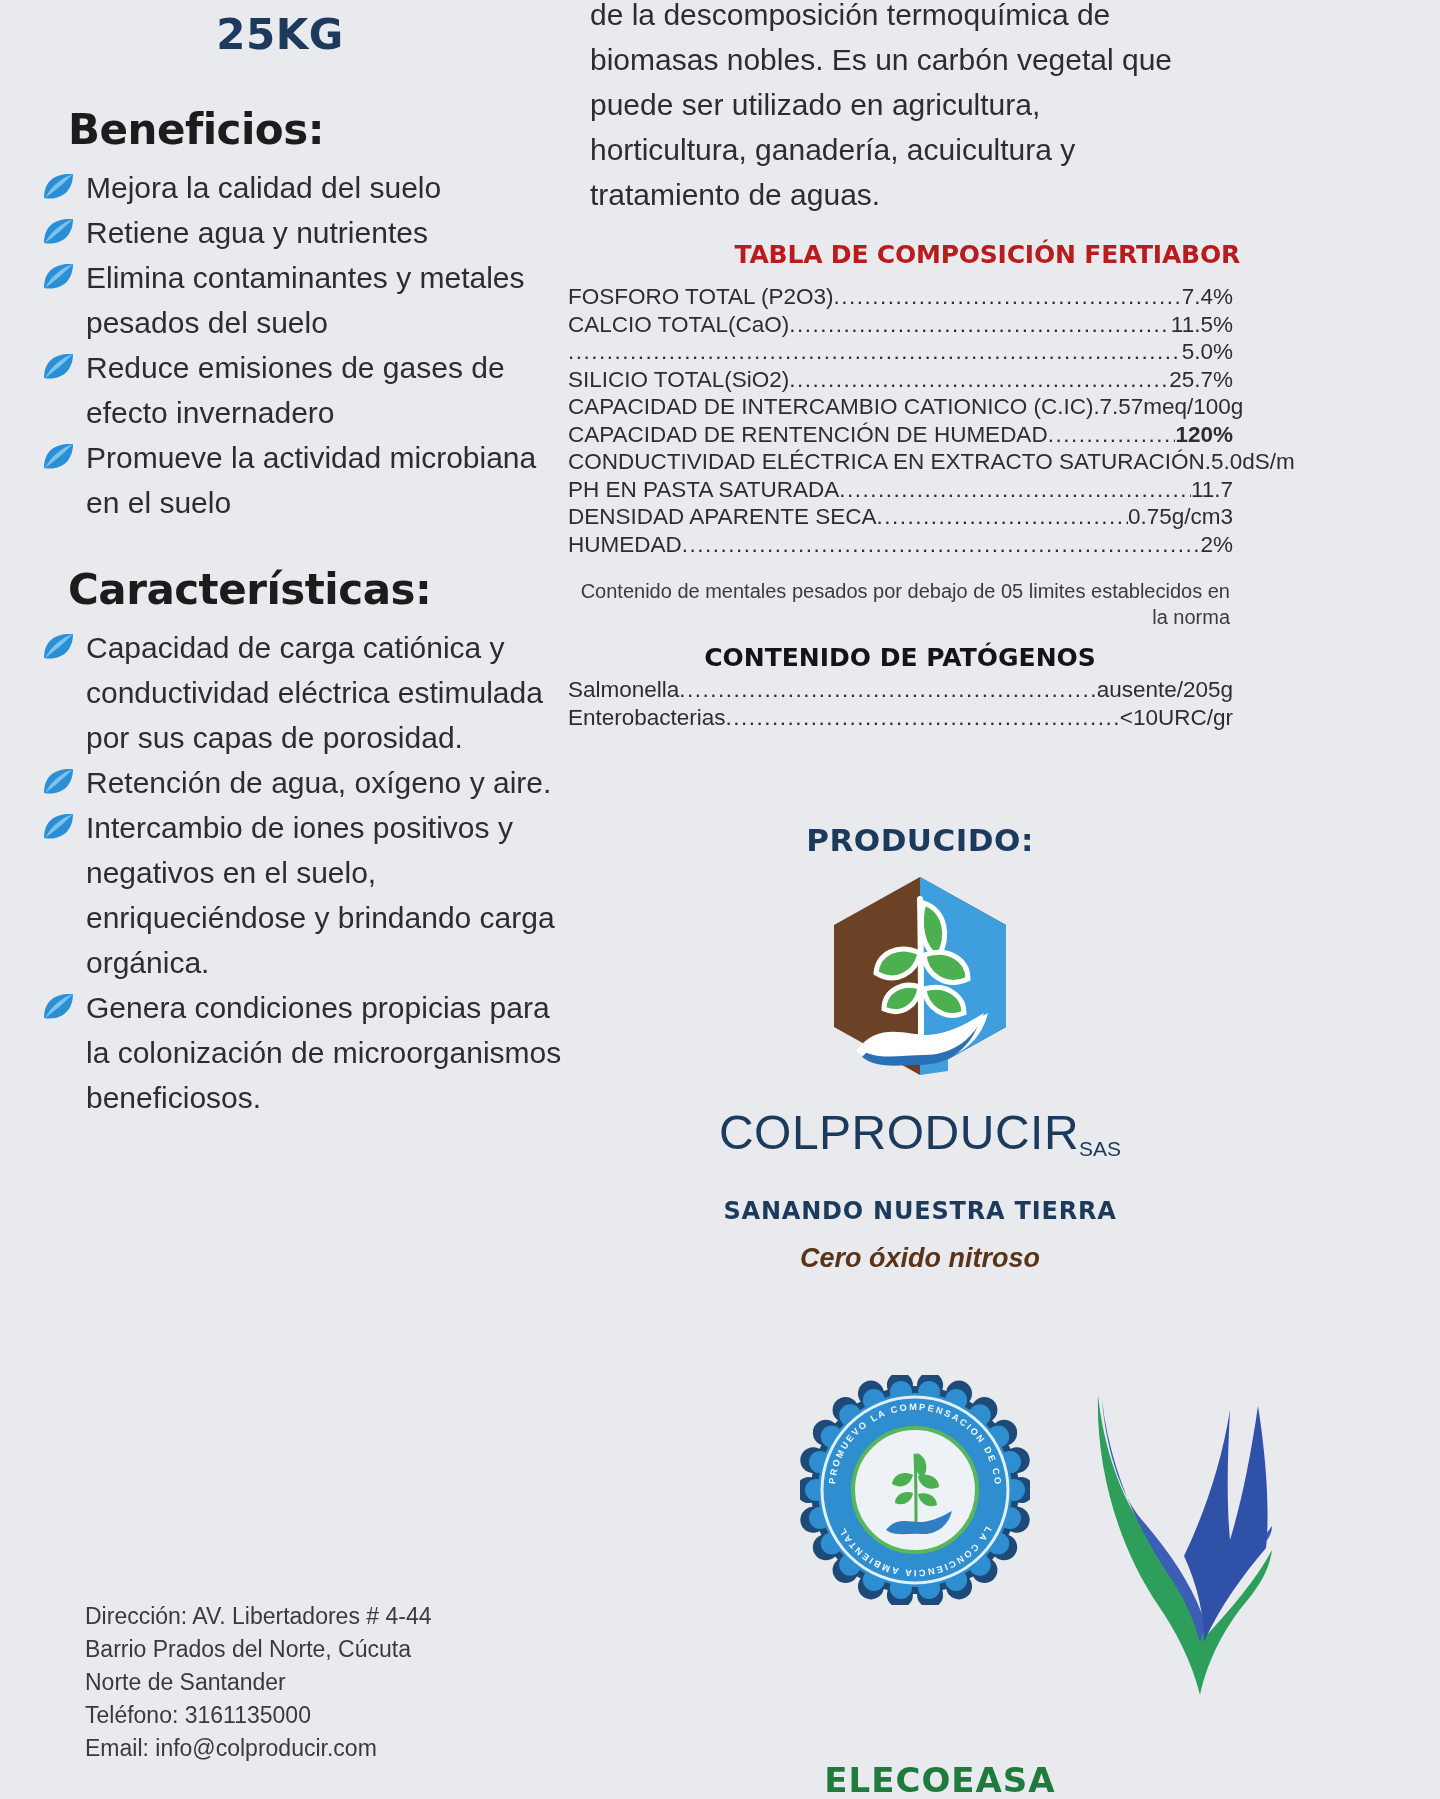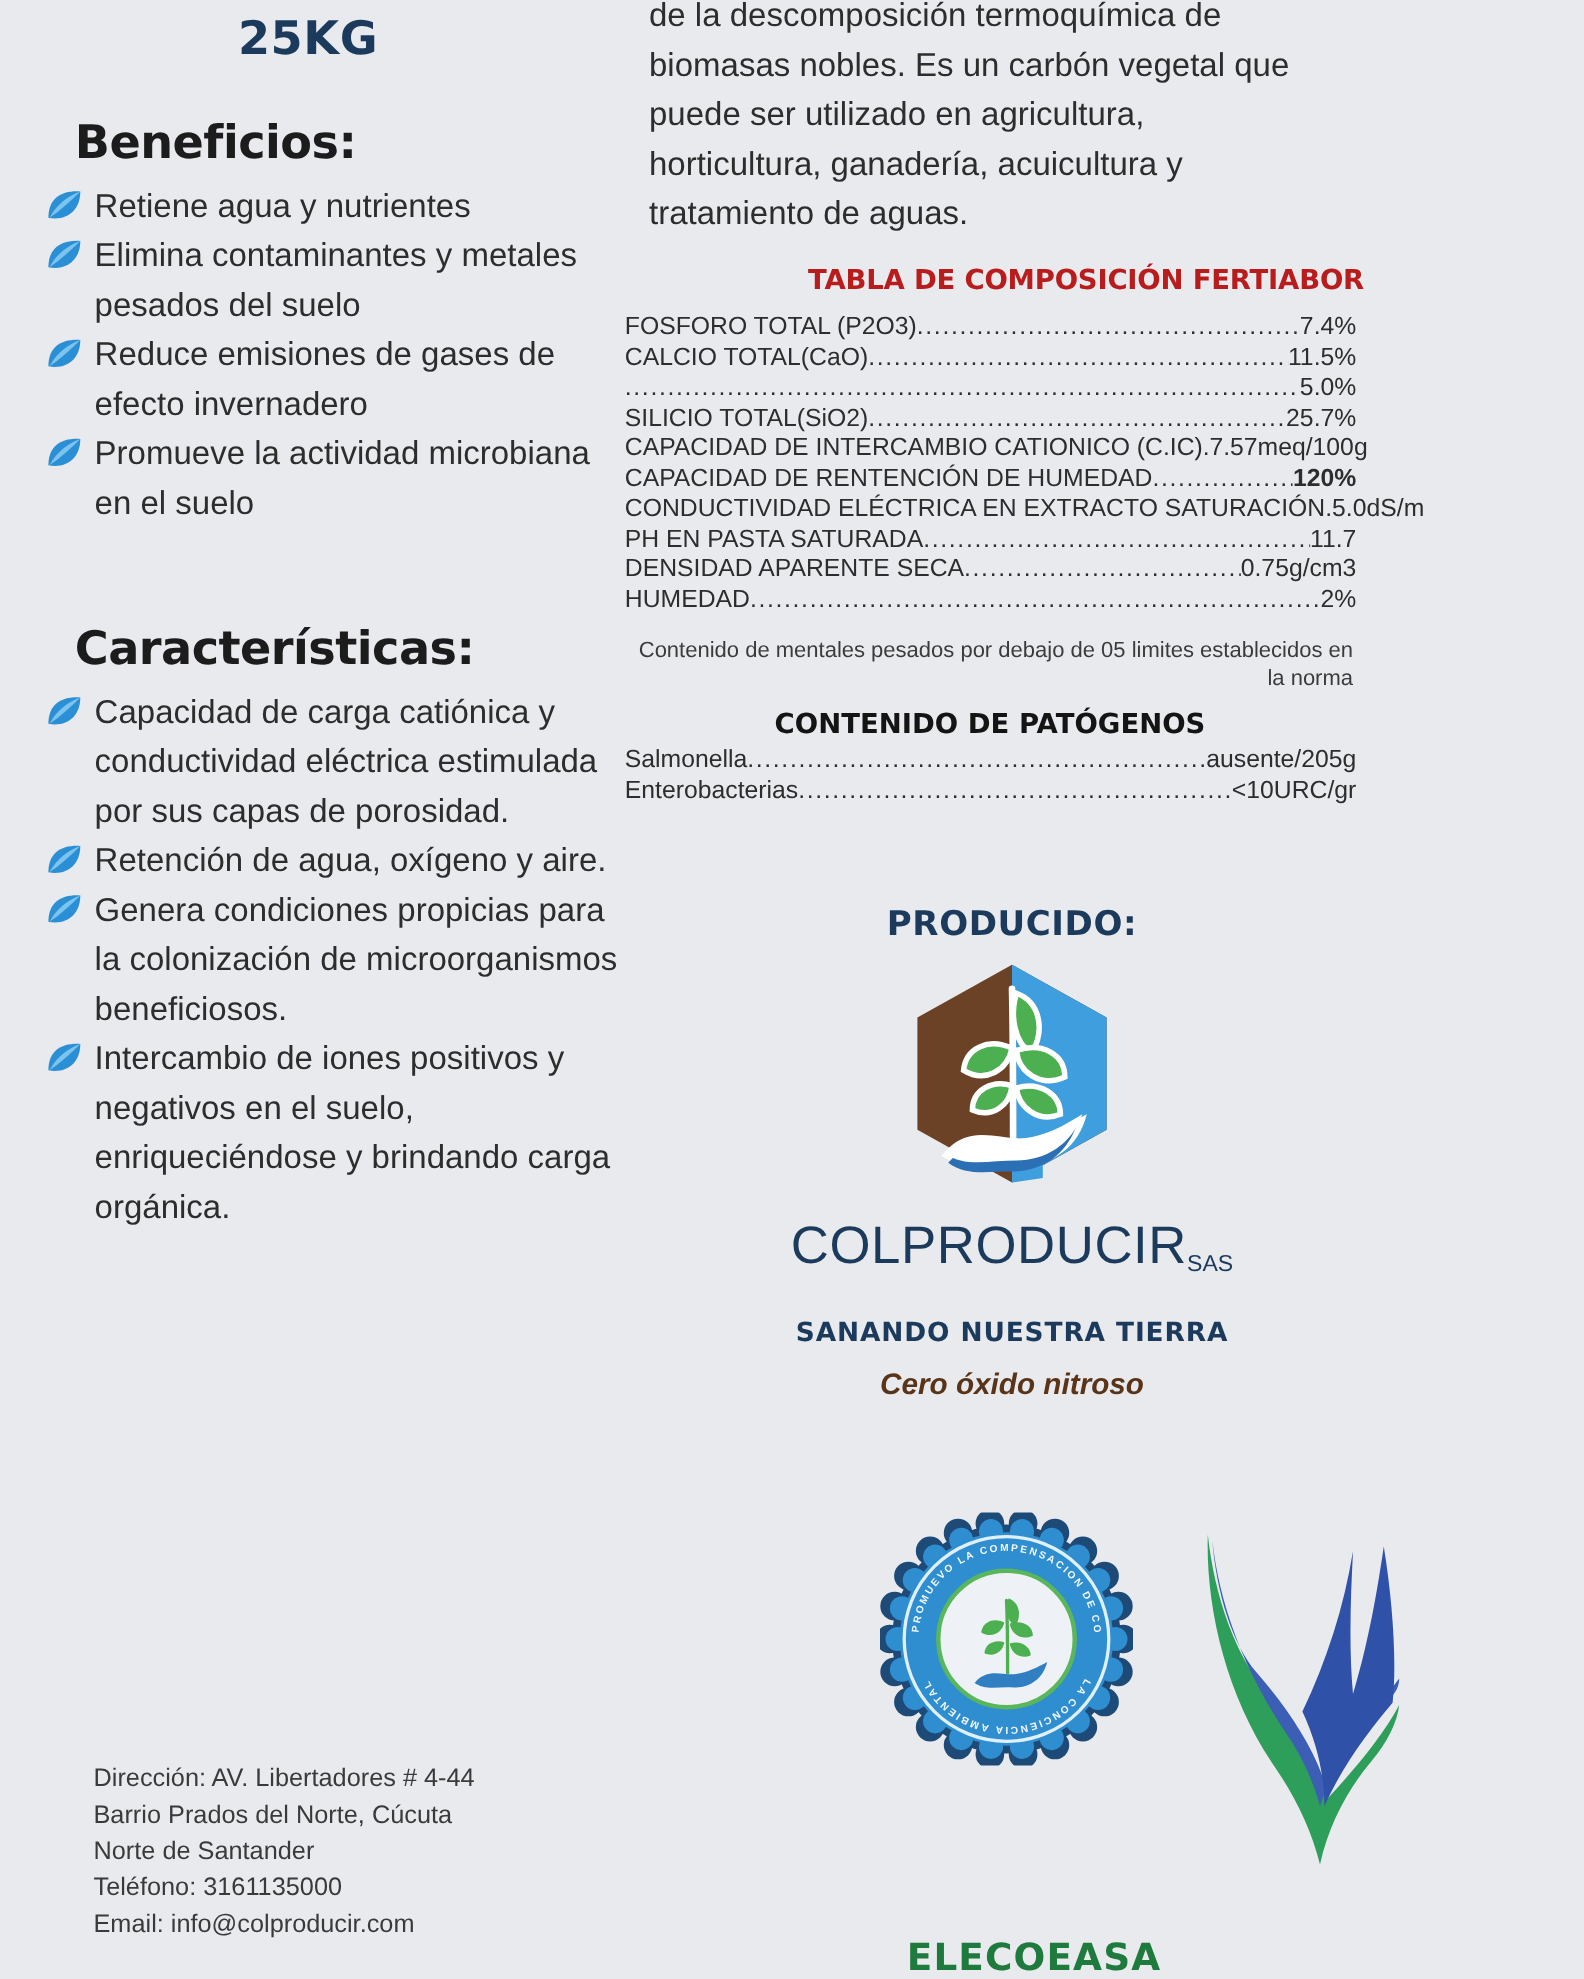--- a/index.html
+++ b/index.html
@@ -288,20 +288,24 @@
 
   <div class="left-col">
 
     <div class="weight-badge">25KG</div>
 
     <div class="section-heading" id="benefits-heading">Beneficios:</div>
     <ul class="bullet-list" id="benefits-list">
         <li class="bullet-item"><svg class="leaf-icon" viewBox="0 0 34 34">
             <path d="M2 27 C2 9 14 2 31 3 C31 20 19 30 2 27 Z" fill="#2b8fd6"></path>
             <path d="M3 27 C10 14 20 7 31 3 C22 12 13 20 3 27 Z" fill="#7cc3ee"></path>
+          </svg><span>Mejora la calidad del suelo</span></li>
+        <li class="bullet-item"><svg class="leaf-icon" viewBox="0 0 34 34">
+            <path d="M2 27 C2 9 14 2 31 3 C31 20 19 30 2 27 Z" fill="#2b8fd6"></path>
+            <path d="M3 27 C10 14 20 7 31 3 C22 12 13 20 3 27 Z" fill="#7cc3ee"></path>
           </svg><span>Retiene agua y nutrientes</span></li>
         <li class="bullet-item"><svg class="leaf-icon" viewBox="0 0 34 34">
             <path d="M2 27 C2 9 14 2 31 3 C31 20 19 30 2 27 Z" fill="#2b8fd6"></path>
             <path d="M3 27 C10 14 20 7 31 3 C22 12 13 20 3 27 Z" fill="#7cc3ee"></path>
           </svg><span>Elimina contaminantes y metales pesados del suelo</span></li>
         <li class="bullet-item"><svg class="leaf-icon" viewBox="0 0 34 34">
             <path d="M2 27 C2 9 14 2 31 3 C31 20 19 30 2 27 Z" fill="#2b8fd6"></path>
             <path d="M3 27 C10 14 20 7 31 3 C22 12 13 20 3 27 Z" fill="#7cc3ee"></path>
           </svg><span>Reduce emisiones de gases de efecto invernadero</span></li>
         <li class="bullet-item"><svg class="leaf-icon" viewBox="0 0 34 34">
@@ -316,25 +320,25 @@
             <path d="M2 27 C2 9 14 2 31 3 C31 20 19 30 2 27 Z" fill="#2b8fd6"></path>
             <path d="M3 27 C10 14 20 7 31 3 C22 12 13 20 3 27 Z" fill="#7cc3ee"></path>
           </svg><span>Capacidad de carga catiónica y conductividad eléctrica estimulada por sus capas de porosidad.</span></li>
         <li class="bullet-item"><svg class="leaf-icon" viewBox="0 0 34 34">
             <path d="M2 27 C2 9 14 2 31 3 C31 20 19 30 2 27 Z" fill="#2b8fd6"></path>
             <path d="M3 27 C10 14 20 7 31 3 C22 12 13 20 3 27 Z" fill="#7cc3ee"></path>
           </svg><span>Retención de agua, oxígeno y aire.</span></li>
         <li class="bullet-item"><svg class="leaf-icon" viewBox="0 0 34 34">
             <path d="M2 27 C2 9 14 2 31 3 C31 20 19 30 2 27 Z" fill="#2b8fd6"></path>
             <path d="M3 27 C10 14 20 7 31 3 C22 12 13 20 3 27 Z" fill="#7cc3ee"></path>
+          </svg><span>Intercambio de iones positivos y negativos en el suelo, enriqueciéndose y brindando carga orgánica.</span></li>
+        <li class="bullet-item"><svg class="leaf-icon" viewBox="0 0 34 34">
+            <path d="M2 27 C2 9 14 2 31 3 C31 20 19 30 2 27 Z" fill="#2b8fd6"></path>
+            <path d="M3 27 C10 14 20 7 31 3 C22 12 13 20 3 27 Z" fill="#7cc3ee"></path>
           </svg><span>Genera condiciones propicias para la colonización de microorganismos beneficiosos.</span></li>
-        <li class="bullet-item"><svg class="leaf-icon" viewBox="0 0 34 34">
-            <path d="M2 27 C2 9 14 2 31 3 C31 20 19 30 2 27 Z" fill="#2b8fd6"></path>
-            <path d="M3 27 C10 14 20 7 31 3 C22 12 13 20 3 27 Z" fill="#7cc3ee"></path>
-          </svg><span>Intercambio de iones positivos y negativos en el suelo, enriqueciéndose y brindando carga orgánica.</span></li>
       </ul>
 
     <div class="contact-block">
       <div id="contact-lines">
           <div class="contact-line">Dirección: AV. Libertadores  # 4-44</div>
           <div class="contact-line">Barrio Prados del Norte, Cúcuta</div>
           <div class="contact-line">Norte de Santander</div>
           <div class="contact-line">Teléfono: 3161135000</div>
           <div class="contact-line">Email: info@colproducir.com</div>
         </div>

